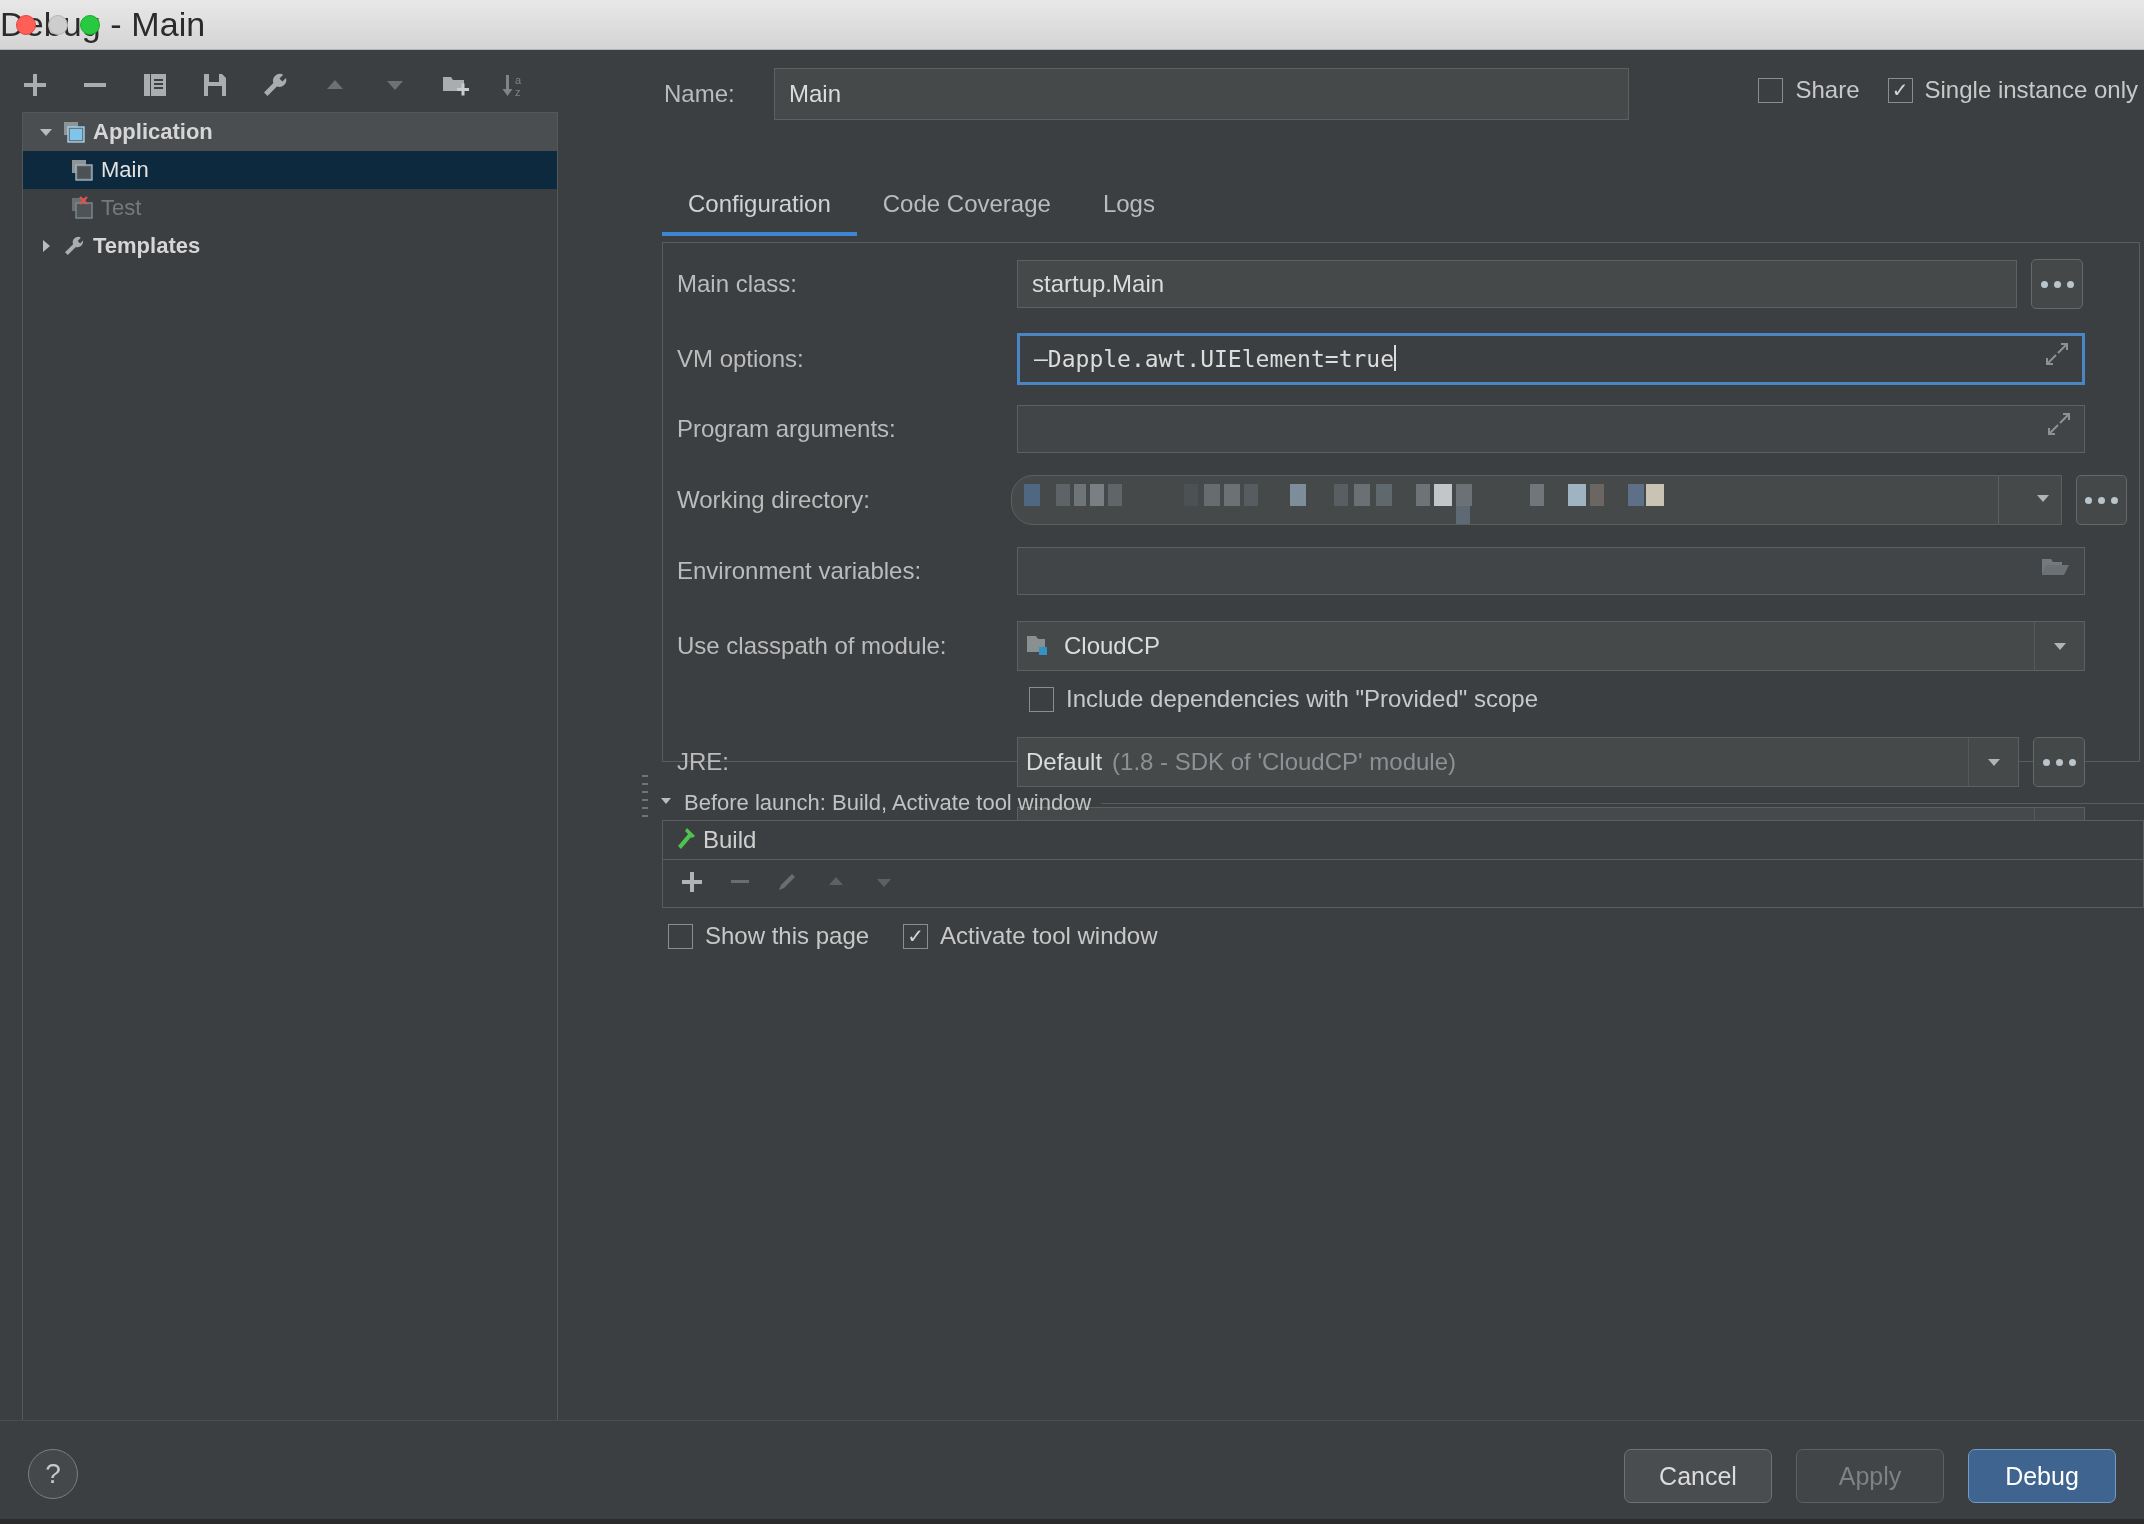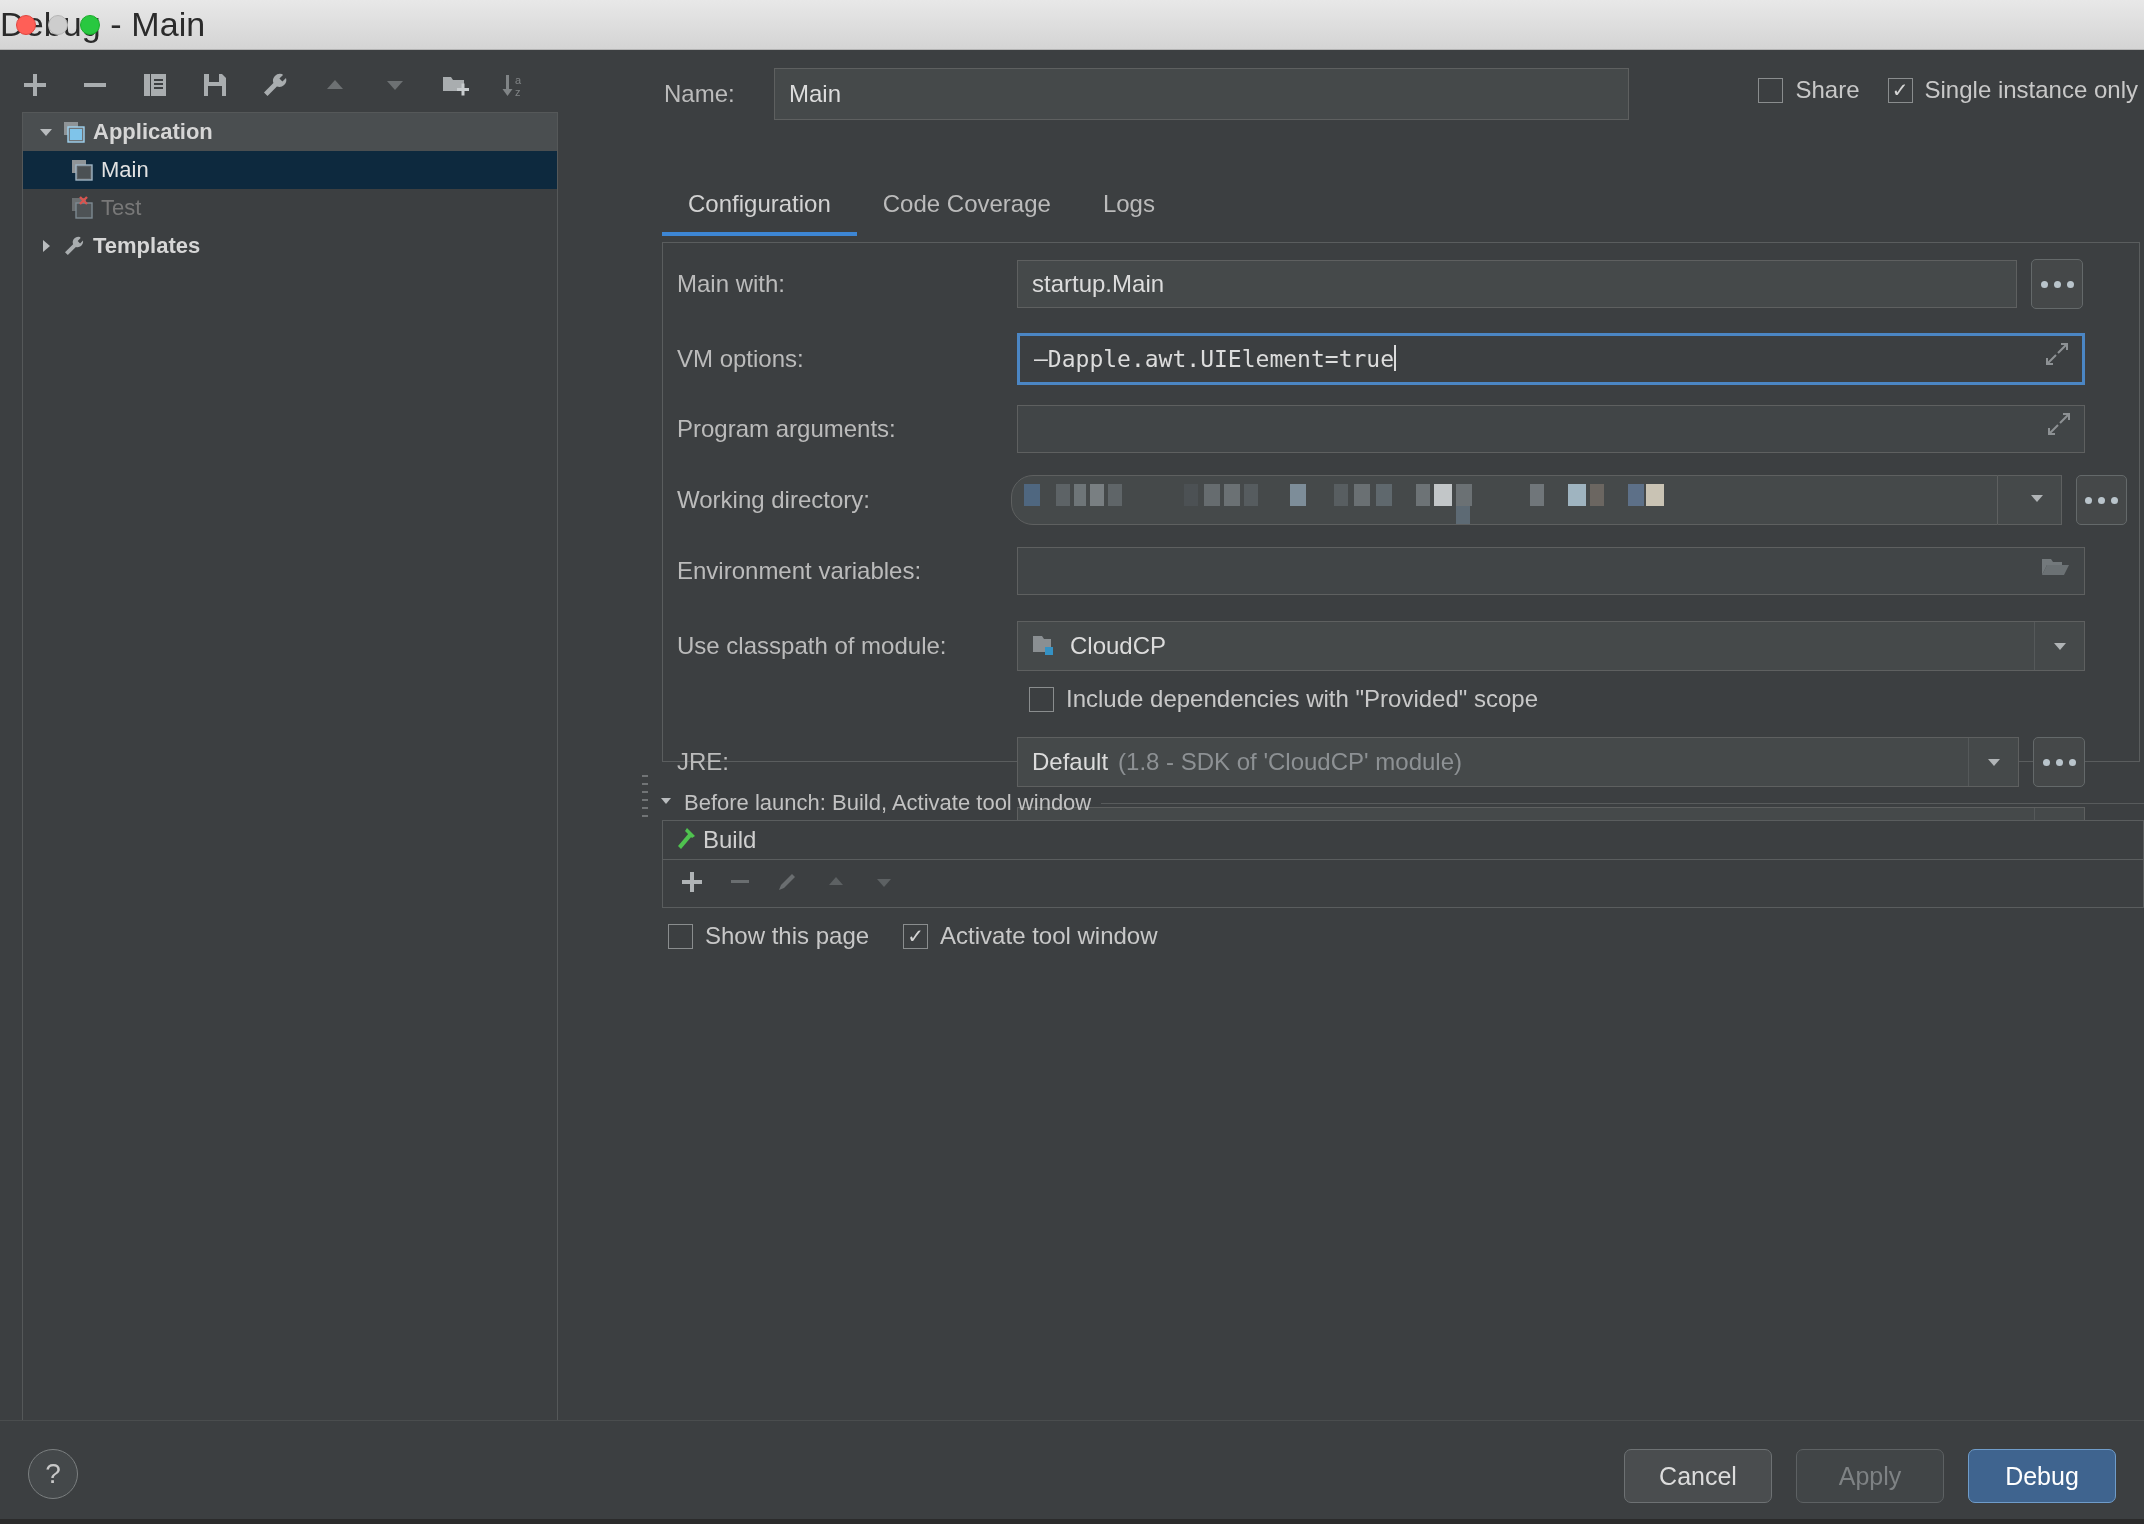--- a/index.html
+++ b/index.html
@@ -109,21 +109,21 @@
   .caret { display:inline-block; width: 2px; height: 26px; background: #dcdcdc; vertical-align: -4px; }
   .expand-ico { position: absolute; right: 12px; top: 50%; transform: translateY(-50%); }
   .folder-ico { position: absolute; right: 14px; top: 50%; transform: translateY(-50%); }
   .dots-btn {
     width: 52px; height: 50px; background: #454849; border: 1px solid #64696a; border-radius: 5px;
     display: inline-flex; align-items: center; justify-content: center; gap: 6px;
   }
   .dot3 { width: 7px; height: 7px; border-radius: 50%; background: #b9c4cb; }
   .combo {
     background: #45494a; border: 1px solid #5e6060; height: 50px;
-    display: flex; align-items: center; padding: 0 14px; color: #dcdcdc; font-size: 24px; position: relative;
+    display: flex; align-items: center; padding: 0 8px; color: #dcdcdc; font-size: 24px; position: relative;
   }
   .combo-arrow {
     position: absolute; right: 0; top: 0; width: 50px; height: 100%;
     display: flex; align-items: center; justify-content: center;
     border-left: 1px solid #55595a;
   }
   .muted { color: #8d9194; }
   .strongpart { color: #dcdcdc; }
 
   
@@ -324,21 +324,21 @@
 
     <div class="tabs">
       <div class="tab active">Configuration</div>
       <div class="tab">Code Coverage</div>
       <div class="tab">Logs</div>
     </div>
 
     <div class="formbox">
 
       <div class="row" style="top:16px; left:14px; width:1450px;">
-        <span class="lbl" style="width:340px">Main with:</span>
+        <span class="lbl" style="width:340px">Main class:</span>
         <div class="field" style="width:1000px">startup.Main</div>
         <div class="dots-btn" style="margin-left:14px">
           <span class="dot3"></span>
             <span class="dot3"></span>
             <span class="dot3"></span>
         </div>
       </div>
 
       <div class="row" style="top:90px; left:14px; width:1450px;">
         <span class="lbl" style="width:340px">VM options:</span>

